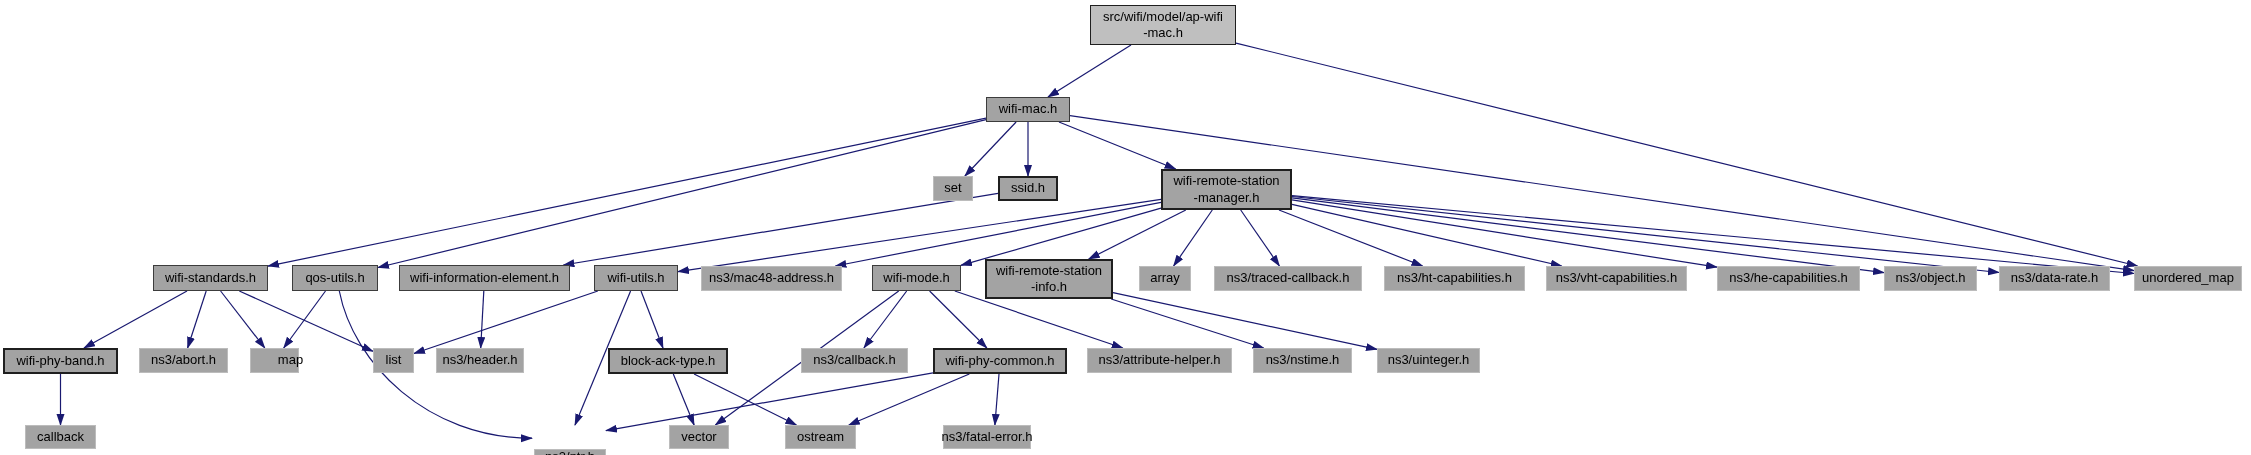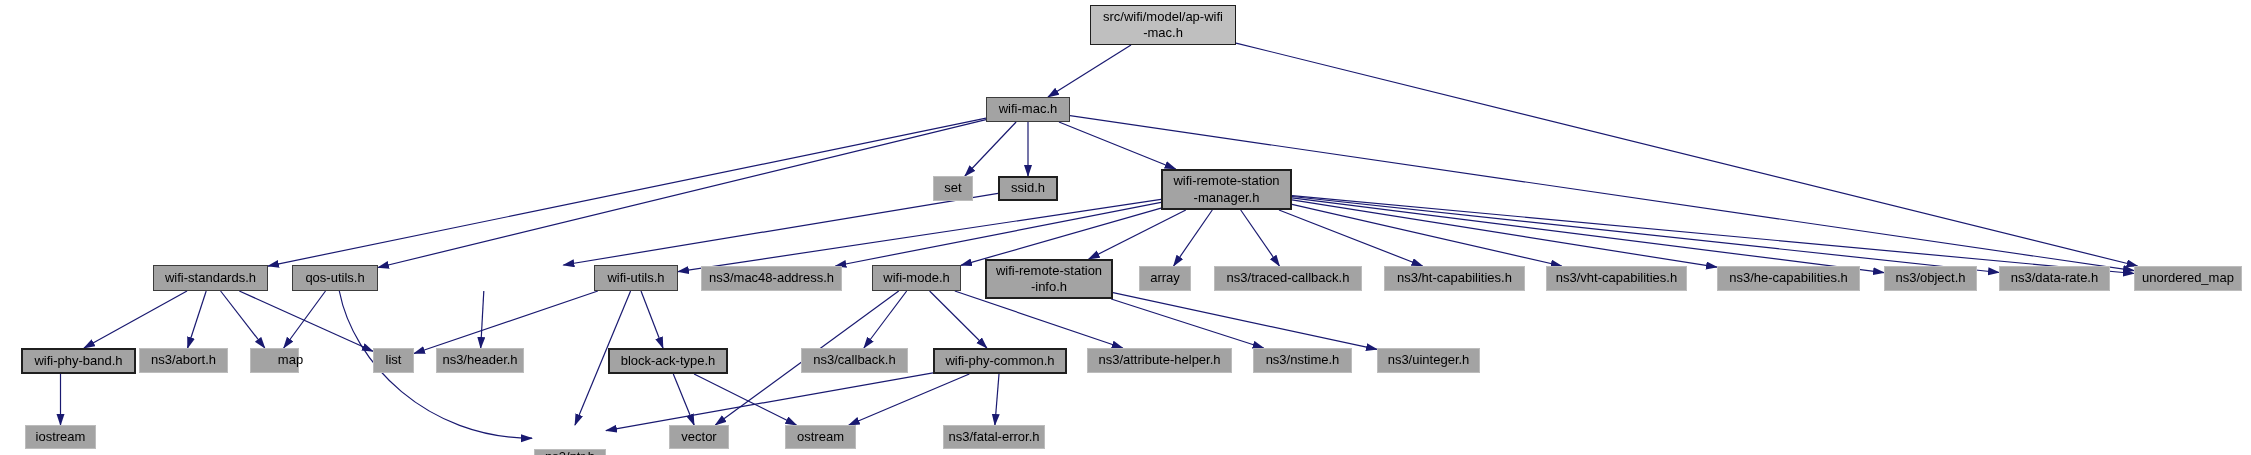--- a/index.html
+++ b/index.html
@@ -87,20 +87,23 @@
     <div class="node internal strong" style="left: 1161px; top: 169px; width: 131px; height: 41px;">
       <div>wifi-remote-station</div>
       <div>-manager.h</div>
     </div>
     <div class="node internal" style="left: 153px; top: 265px; width: 115px; height: 26px;">
       <div>wifi-standards.h</div>
     </div>
     <div class="node internal" style="left: 292px; top: 265px; width: 86px; height: 26px;">
       <div>qos-utils.h</div>
     </div>
+    <div class="node internal" style="left: 399px; top: 265px; width: 171px; height: 26px;">
+      <div>wifi-information-element.h</div>
+    </div>
     <div class="node internal" style="left: 594px; top: 265px; width: 84px; height: 26px;">
       <div>wifi-utils.h</div>
     </div>
     <div class="node external" style="left: 701px; top: 266px; width: 141px; height: 25px;">
       <div>ns3/mac48-address.h</div>
     </div>
     <div class="node internal" style="left: 872px; top: 265px; width: 89px; height: 26px;">
       <div>wifi-mode.h</div>
     </div>
     <div class="node internal strong" style="left: 985px; top: 259px; width: 128px; height: 40px;">
@@ -124,21 +127,21 @@
     </div>
     <div class="node external" style="left: 1884px; top: 266px; width: 93px; height: 25px;">
       <div>ns3/object.h</div>
     </div>
     <div class="node external" style="left: 1999px; top: 266px; width: 111px; height: 25px;">
       <div>ns3/data-rate.h</div>
     </div>
     <div class="node external" style="left: 2134px; top: 266px; width: 108px; height: 25px;">
       <div>unordered_map</div>
     </div>
-    <div class="node internal strong" style="left: 21px; top: 348px; width: 115px; height: 26px;">
+    <div class="node internal strong" style="left: 3px; top: 348px; width: 115px; height: 26px;">
       <div>wifi-phy-band.h</div>
     </div>
     <div class="node external" style="left: 139px; top: 348px; width: 89px; height: 25px;">
       <div>ns3/abort.h</div>
     </div>
     <div class="node external" style="left: 250px; top: 348px; width: 49px; height: 25px; padding-left: 32px;">
       <div>map</div>
     </div>
     <div class="node external" style="left: 373px; top: 348px; width: 41px; height: 25px;">
       <div>list</div>
@@ -158,27 +161,27 @@
     <div class="node external" style="left: 1087px; top: 348px; width: 145px; height: 25px;">
       <div>ns3/attribute-helper.h</div>
     </div>
     <div class="node external" style="left: 1253px; top: 348px; width: 99px; height: 25px;">
       <div>ns3/nstime.h</div>
     </div>
     <div class="node external" style="left: 1377px; top: 348px; width: 103px; height: 25px;">
       <div>ns3/uinteger.h</div>
     </div>
     <div class="node external" style="left: 25px; top: 425px; width: 71px; height: 24px;">
-      <div>iostream</div>
+      <div>callback</div>
     </div>
     <div class="node external" style="left: 534px; top: 449px; width: 72px; height: 16px;">
       <div>ns3/ptr.h</div>
     </div>
     <div class="node external" style="left: 669px; top: 425px; width: 60px; height: 24px;">
       <div>vector</div>
     </div>
     <div class="node external" style="left: 785px; top: 425px; width: 71px; height: 24px;">
       <div>ostream</div>
     </div>
-    <div class="node external" style="left: 943px; top: 425px; width: 102px; height: 24px;">
+    <div class="node external" style="left: 943px; top: 425px; width: 88px; height: 24px;">
       <div>ns3/fatal-error.h</div>
     </div>
   </div>
 
 </body></html>

